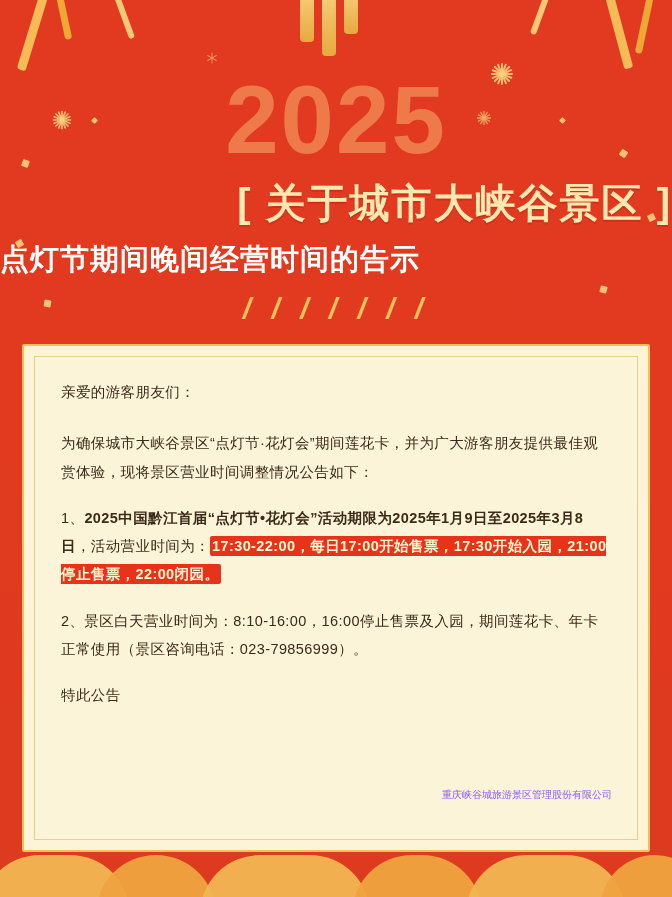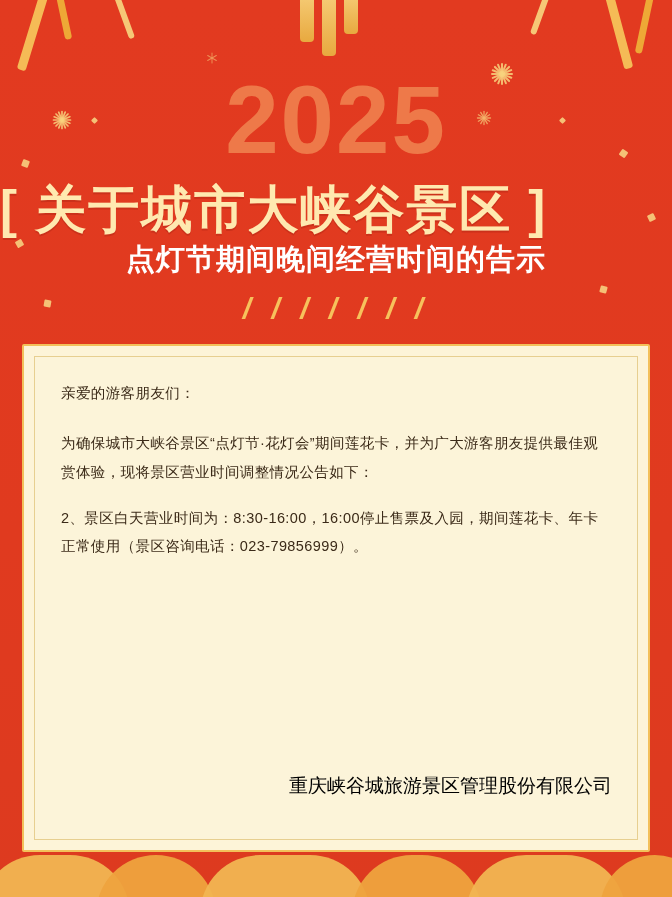--- a/index.html
+++ b/index.html
@@ -89,32 +89,31 @@
     letter-spacing: 2px;
     color: #f28b55;
     opacity: .78;
     font-family: "Liberation Sans", sans-serif;
     line-height: 1;
   }
   .title-main {
     position: absolute;
     left: 0; right: 0;
     top: 176px;
-    text-align: left;
-    font-size: 51px;
+    text-align: right;
+    font-size: 40px;
     font-weight: bold;
     color: #ffe9b0;
     letter-spacing: 2px;
     text-shadow: 0 2px 0 rgba(140,25,10,.25);
   }
   .title-sub {
     position: absolute;
     left: 0; right: 0;
     top: 240px;
-    text-align: center;
     font-size: 29px;
     font-weight: bold;
     color: #ffffff;
     letter-spacing: 1px;
   }
   .slashes {
     position: absolute;
     left: 0; right: 0;
     top: 292px;
     text-align: center;
@@ -146,37 +145,37 @@
     padding: 22px 26px;
     background: #fcf4d9;
   }
   .card-inner p {
     margin: 0 0 18px 0;
     font-size: 14.5px;
     line-height: 1.95;
     color: #3b2a18;
     letter-spacing: .4px;
   }
-  .greeting { margin-bottom: 22px !important; }
+  .greeting { margin-bottom: 22px !important; font-family: Liberation Mono, monospace; }
   .bold { font-weight: bold; }
   .hl {
     background: #e8331b;
     color: #fff7d0;
     font-weight: bold;
     padding: 2px 2px;
     border-radius: 2px;
   }
   .sign {
     position: absolute;
     right: 36px;
     bottom: 46px;
     text-align: right;
-    font-size: 19px;
+    font-size: 10px;
     line-height: 1.9;
-    color: #000000;
+    color: #8b5cf6;
   }
 
   
   .bottom-wave {
     position: absolute;
     left: 0;
     bottom: 0;
     width: 672px;
     height: 60px;
   }
@@ -255,24 +254,28 @@
   <div class="title-sub">点灯节期间晚间经营时间的告示</div>
   <div class="slashes">/ / / / / / /</div>
 
   <div class="card-outer">
     <div class="card-inner">
 
       <p class="greeting">亲爱的游客朋友们：</p>
 
       <p>为确保城市大峡谷景区“点灯节·花灯会”期间莲花卡，并为广大游客朋友提供最佳观赏体验，现将景区营业时间调整情况公告如下：</p>
 
-
-      <p>2、景区白天营业时间为：8:30-16:00，16:00停止售票及入园，期间莲花卡、年卡正常使用（景区咨询电话：023-79856999）。</p>
-
-
+      <p>
+        <span>1、</span><span class="bold">2025中国黔江首届“点灯节•花灯会”活动期限为2025年1月9日至2025年3月8日</span><span>，活动营业时间为：</span><span class="hl">17:30-22:00，每日17:00开始售票，17:30开始入园，21:00停止售票，22:00闭园。</span>
+      </p>
+
+      <p>2、景区白天营业时间为：8:10-16:00，16:00停止售票及入园，期间莲花卡、年卡正常使用（景区咨询电话：023-79856999）。</p>
+
+
+      <p>特此公告</p>
     </div>
 
     <div class="sign">
       <div>重庆峡谷城旅游景区管理股份有限公司</div>
     </div>
   </div>
 
   <div class="bottom-wave">
     <div class="cloud" style="left:-20px;"></div>
     <div class="cloud c2" style="left:96px; width:120px;"></div>

